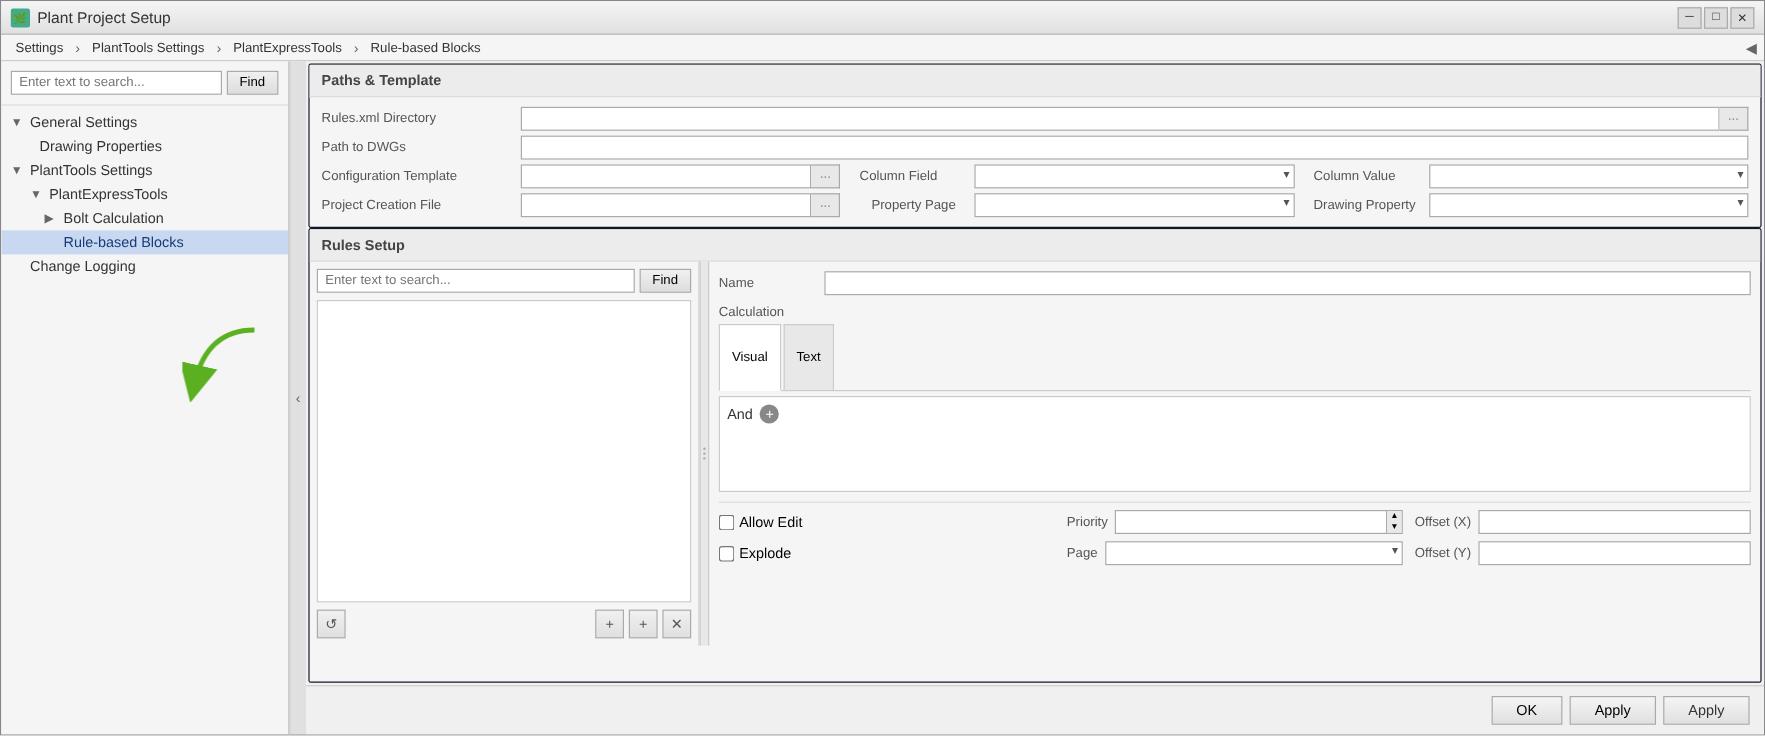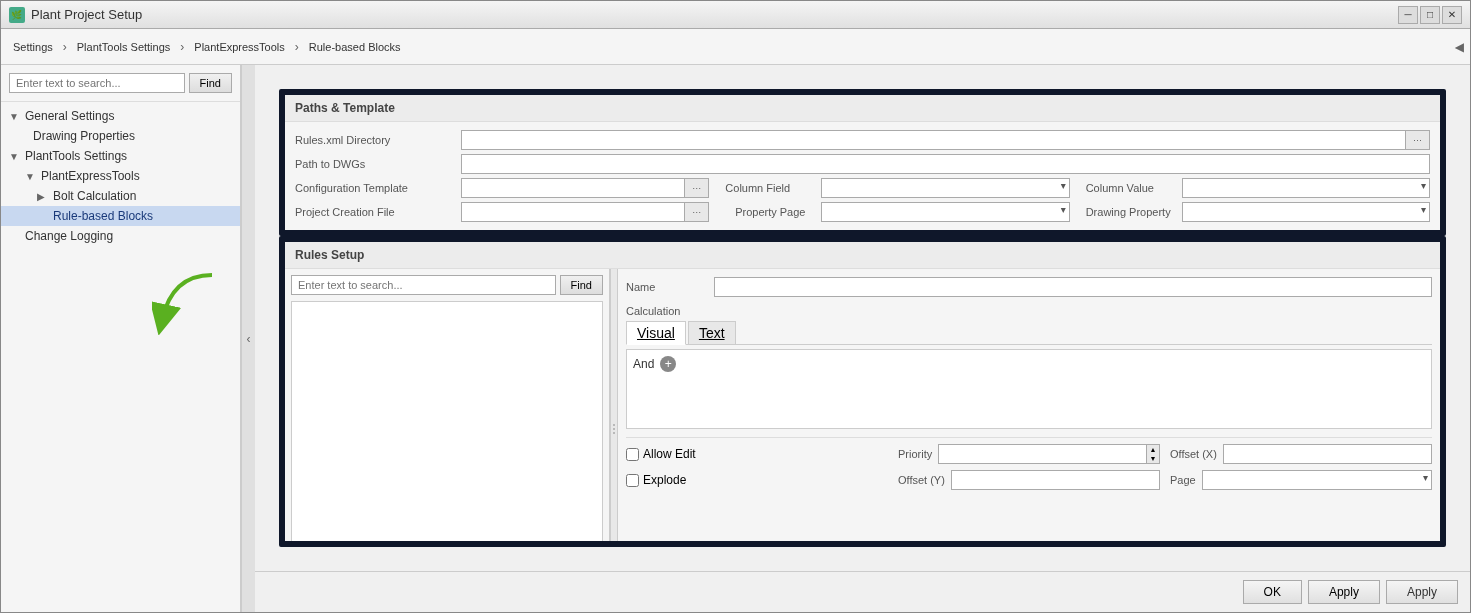--- a/index.html
+++ b/index.html
@@ -7,21 +7,21 @@
 
     .window { width: 1471px; height: 613px; background: #f0f0f0; border: 1px solid #888; display: flex; flex-direction: column; }
 
     .title-bar { background: linear-gradient(to bottom, #f5f5f5, #e0e0e0); border-bottom: 1px solid #aaa; padding: 4px 8px; display: flex; align-items: center; justify-content: space-between; height: 28px; }
     .title-bar-left { display: flex; align-items: center; gap: 6px; }
     .title-icon { width: 16px; height: 16px; background: #4a8; border-radius: 2px; display: flex; align-items: center; justify-content: center; color: white; font-size: 9px; }
     .title-text { font-size: 13px; font-weight: normal; color: #333; }
     .title-controls { display: flex; gap: 2px; }
     .title-btn { width: 20px; height: 18px; background: #ddd; border: 1px solid #aaa; cursor: pointer; display: flex; align-items: center; justify-content: center; font-size: 10px; color: #333; }
 
-    .menubar { background: #f5f5f5; border-bottom: 1px solid #ccc; padding: 2px 6px; display: flex; align-items: center; gap: 4px; height: 36px; }
+    .menubar { background: #f5f5f5; border-bottom: 1px solid #ccc; padding: 2px 6px; display: flex; align-items: center; gap: 4px; height: 22px; }
     .menu-item { padding: 2px 6px; cursor: pointer; font-size: 11px; color: #333; }
     .breadcrumb { display: flex; align-items: center; gap: 4px; font-size: 11px; color: #333; }
     .breadcrumb-sep { color: #666; }
     .breadcrumb-current { color: #333; }
     .breadcrumb-collapse { margin-left: auto; color: #666; cursor: pointer; }
 
     .main-content { display: flex; flex: 1; overflow: hidden; }
 
     
     .sidebar { width: 240px; background: #f5f5f5; border-right: 1px solid #ccc; display: flex; flex-direction: column; overflow: hidden; }
@@ -31,21 +31,21 @@
     .sidebar-tree { flex: 1; overflow-y: auto; padding: 4px 0; }
     .tree-item { padding: 3px 8px; cursor: pointer; display: flex; align-items: center; gap: 4px; color: #333; font-size: 12px; }
     .tree-item.selected { background: #c8d8f0; color: #1a3a7a; }
     .tree-item .indent-1 { margin-left: 12px; }
     .tree-expand { color: #666; font-size: 10px; width: 12px; }
     .sidebar-collapse { width: 14px; background: #e0e0e0; border-left: 1px solid #ccc; cursor: pointer; display: flex; align-items: center; justify-content: center; color: #666; font-size: 12px; }
 
     
     .right-panel { flex: 1; display: flex; flex-direction: column; overflow: hidden; background: #f0f0f0; }
 
-    .section { background: #f5f5f5; border: 6px solid #0f172a; margin: 24px; border-radius: 2px; }
+    .section { background: #f5f5f5; border: 1px solid #0f172a; margin: 2px; border-radius: 2px; }
     .section-title { padding: 6px 10px; font-size: 12px; font-weight: bold; color: #444; border-bottom: 1px solid #ddd; background: #ececec; }
 
     .paths-section { margin-bottom: 0; }
     .form-row { display: flex; align-items: center; gap: 6px; height: 24px; }
     .form-label { color: #555; font-size: 11px; width: 160px; flex-shrink: 0; }
     .form-input-with-btn { display: flex; flex: 1; }
     .form-input-with-btn input { flex: 1; height: 20px; border: 1px solid #aaa; background: white; padding: 0 4px; font-size: 11px; }
     .browse-btn { width: 24px; height: 20px; border: 1px solid #aaa; border-left: none; background: #e8e8e8; cursor: pointer; display: flex; align-items: center; justify-content: center; font-size: 9px; color: #555; }
     .select-wrapper { flex: 1; display: flex; position: relative; }
     .select-wrapper select { flex: 1; height: 20px; border: 1px solid #aaa; background: white; padding: 0 4px; font-size: 11px; appearance: none; }
@@ -66,21 +66,21 @@
     .drag-handle { width: 8px; background: #e8e8e8; border-left: 1px solid #ccc; border-right: 1px solid #ccc; cursor: col-resize; display: flex; align-items: center; justify-content: center; }
     .drag-dots { display: flex; flex-direction: column; gap: 2px; }
     .drag-dot { width: 2px; height: 2px; background: #aaa; border-radius: 50%; }
 
     .rules-detail { flex: 1; display: flex; flex-direction: column; padding: 8px; }
     .detail-row { display: flex; align-items: center; gap: 8px; margin-bottom: 8px; }
     .detail-label { color: #555; font-size: 11px; width: 80px; flex-shrink: 0; }
     .detail-input { flex: 1; height: 20px; border: 1px solid #aaa; background: white; padding: 0 4px; font-size: 11px; }
     .conditions-label { color: #555; font-size: 11px; margin-bottom: 4px; }
     .conditions-tabs { display: flex; border-bottom: 1px solid #ccc; margin-bottom: 4px; }
-    .conditions-tab { padding: 3px 10px; border: 1px solid #ccc; border-bottom: none; background: #e8e8e8; cursor: pointer; font-size: 14px; margin-right: 2px; text-decoration: underline; }
+    .conditions-tab { padding: 21px 10px; border: 1px solid #ccc; border-bottom: none; background: #e8e8e8; cursor: pointer; font-size: 11px; margin-right: 2px; }
     .conditions-tab.active { background: white; border-bottom: 1px solid white; margin-bottom: -1px; }
     .conditions-area { flex: 1; border: 1px solid #ccc; background: white; padding: 6px; min-height: 80px; }
     .and-row { display: flex; align-items: center; gap: 6px; font-size: 11px; color: #333; }
     .add-btn { width: 16px; height: 16px; border-radius: 50%; background: #888; color: white; border: none; cursor: pointer; display: flex; align-items: center; justify-content: center; font-size: 12px; }
     .bottom-field { display: flex; align-items: center; gap: 6px; }
     .bottom-label { font-size: 11px; color: #555; white-space: nowrap; }
     .bottom-input { flex: 1; height: 20px; border: 1px solid #aaa; background: white; padding: 0 4px; font-size: 11px; }
     .bottom-select { flex: 1; height: 20px; border: 1px solid #aaa; background: white; font-size: 11px; appearance: none; padding: 0 4px; }
     .checkbox-field { display: flex; align-items: center; gap: 4px; }
     .checkbox-field input { margin: 0; }
@@ -290,29 +290,29 @@
                 <span class="bottom-label">Offset (X)</span>
                 <input type="text" class="bottom-input" style="">
               </div>
 
               <div class="checkbox-field">
                 <input type="checkbox" style="">
                 <span>Explode</span>
               </div>
 
               <div class="bottom-field">
-                <span class="bottom-label">Offset (Y)</span>
-                <input type="text" class="bottom-input" style="">
-              </div>
-
-              <div class="bottom-field">
                 <span class="bottom-label">Page</span>
                 <div class="select-wrapper" style="flex:1;">
                   <select class="bottom-select"></select>
                 </div>
+              </div>
+
+              <div class="bottom-field">
+                <span class="bottom-label">Offset (Y)</span>
+                <input type="text" class="bottom-input" style="">
               </div>
             </div>
           </div>
         </div>
       </div>
 
       <div class="footer">
         <button class="footer-btn">OK</button>
         <button class="footer-btn">Apply</button>
         <button class="footer-btn apply">Apply</button>

